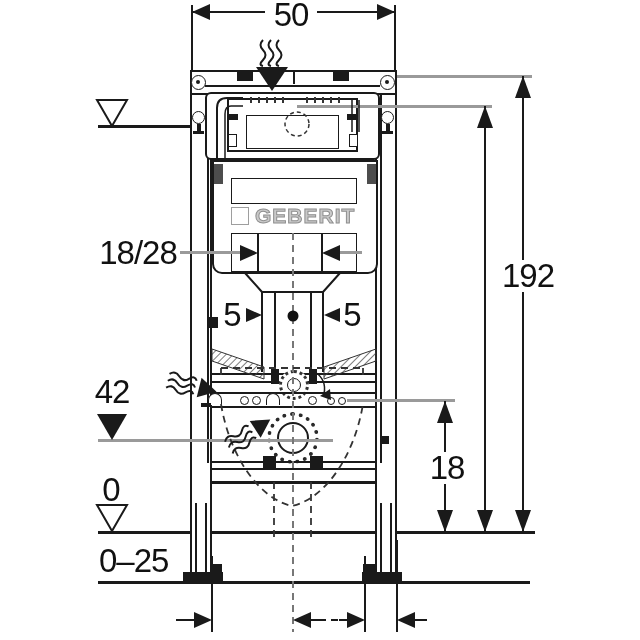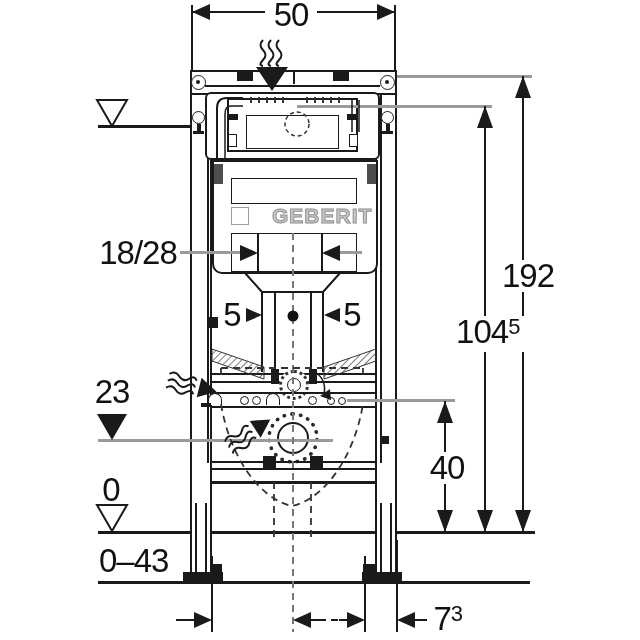--- a/index.html
+++ b/index.html
@@ -60,21 +60,21 @@
   <div class="box thin" style="left:228px;top:134px;width:9px;height:13px;"></div>
   <div class="box thin" style="left:349px;top:134px;width:9px;height:13px;"></div>
   <div class="blk" style="left:229px;top:114px;width:9px;height:6px;"></div>
   <div class="blk" style="left:347px;top:114px;width:9px;height:6px;"></div>
 
   <div class="box" style="left:212px;top:160px;width:166px;height:114px;border-radius:0 0 10px 10px;"></div>
   <div class="gry" style="left:214px;top:164px;width:9px;height:20px;"></div>
   <div class="gry" style="left:367px;top:164px;width:9px;height:20px;"></div>
   <div class="box thin" style="left:231px;top:178px;width:126px;height:26px;"></div>
   <div class="box thin" style="left:231px;top:207px;width:18px;height:18px;border-color:#9e9e9e;"></div>
-  <div class="logo" style="left:272px;top:206px;">GEBERIT</div>
+  <div class="logo" style="left:255px;top:206px;">GEBERIT</div>
   <div class="box thin" style="left:231px;top:233px;width:126px;height:39px;"></div>
   <div class="ln" style="left:257px;top:233px;width:2px;height:39px;"></div>
   <div class="ln" style="left:321px;top:233px;width:2px;height:39px;"></div>
 
   <div class="blk" style="left:207px;top:317px;width:11px;height:11px;"></div>
 
   <div class="ln" style="left:261px;top:292px;width:2px;height:80px;"></div>
   <div class="ln" style="left:274px;top:292px;width:2px;height:80px;"></div>
   <div class="ln" style="left:310px;top:292px;width:2px;height:80px;"></div>
   <div class="ln" style="left:322px;top:292px;width:2px;height:80px;"></div>
@@ -140,31 +140,25 @@
   <div class="ln" style="left:176px;top:619px;width:20px;height:2px;"></div>
   <div class="ln" style="left:311px;top:619px;width:8px;height:2px;"></div>
   <div class="hdash" style="left:319px;top:619px;width:24px;"></div>
   <div class="ln" style="left:339px;top:619px;width:8px;height:2px;"></div>
   <div class="ln" style="left:415px;top:619px;width:12px;height:2px;"></div>
 
   <div class="dim chip" style="left:265px;top:-1px;width:48px;">50</div>
   <div class="dim" style="left:94px;top:237px;width:88px;">18/28</div>
   <div class="dim" style="left:217px;top:299px;width:30px;">5</div>
   <div class="dim" style="left:337px;top:299px;width:30px;">5</div>
-  <div class="dim" style="left:90px;top:376px;width:44px;">23</div>
+  <div class="dim" style="left:90px;top:376px;width:44px;">42</div>
   <div class="dim" style="left:97px;top:474px;width:28px;">0</div>
-  <div class="dim" style="left:99px;top:545px;width:92px;text-align:left;">0–43</div>
+  <div class="dim" style="left:99px;top:545px;width:92px;text-align:left;">0–25</div>
   <div class="dim chip" style="left:498px;top:260px;width:56px;">192</div>
-  <div class="dim chip" style="left:451px;top:316px;width:70px;">
-    <span>104</span><span class="sup">5</span>
-  </div>
-  <div class="dim chip" style="left:423px;top:452px;width:44px;">40</div>
-  <div class="dim" style="left:425px;top:603px;width:46px;">
-    <span>7</span><span class="sup">3</span>
-  </div>
+  <div class="dim chip" style="left:423px;top:452px;width:44px;">18</div>
 
   <svg width="640" height="640" viewBox="0 0 640 640">
     <defs>
       <pattern id="hatch" width="5" height="5" patternUnits="userSpaceOnUse" patternTransform="rotate(45)">
         <line x1="0" y1="0" x2="0" y2="5" stroke="#444" stroke-width="1.4"></line>
       </pattern>
     </defs>
 
     <g fill="none" stroke="#1a1a1a">
       <path d="M243,98 H227 Q217,98 217,108 V158" stroke-width="2"></path>

